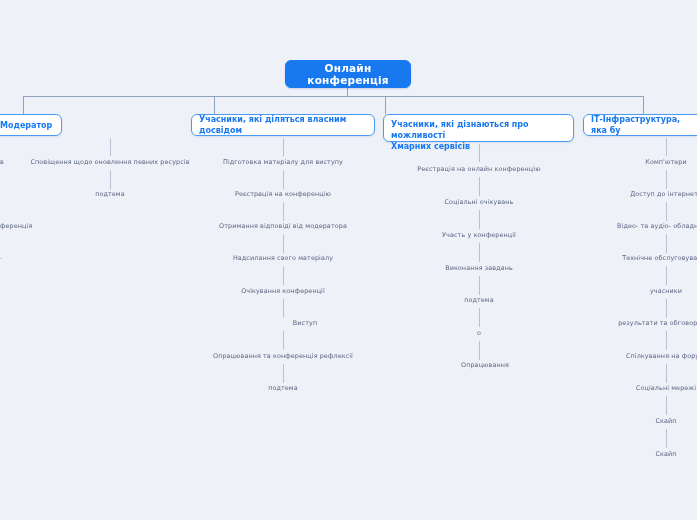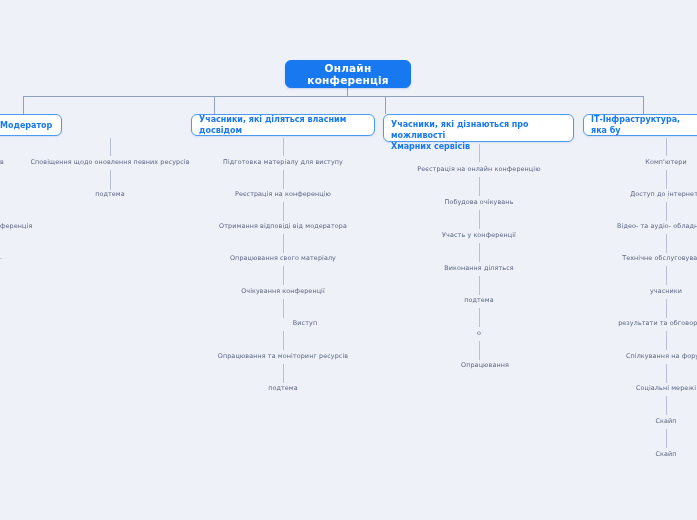--- a/index.html
+++ b/index.html
@@ -125,45 +125,45 @@
   <div class="line v" style="left:283px; top:138px; height:18px;"></div>
   <div class="leaf center" style="left:283px; top:158px;">Підготовка матеріалу для виступу</div>
 
   <div class="line v" style="left:283px; top:170px; height:19px;"></div>
   <div class="leaf center" style="left:283px; top:190px;">Реєстрація на конференцію</div>
 
   <div class="line v" style="left:283px; top:202px; height:19px;"></div>
   <div class="leaf center" style="left:283px; top:222px;">Отримання відповіді від модератора</div>
 
   <div class="line v" style="left:283px; top:234px; height:19px;"></div>
-  <div class="leaf center" style="left:283px; top:254px;">Опрацювання свого матеріалу</div>
+  <div class="leaf center" style="left:283px; top:254px;">Надсилання свого матеріалу</div>
 
   <div class="line v" style="left:283px; top:266px; height:19px;"></div>
   <div class="leaf center" style="left:283px; top:287px;">Очікування конференції</div>
 
   <div class="line v" style="left:283px; top:299px; height:19px;"></div>
   <div class="leaf center" style="left:283px; top:319px;padding-left:44px;">Виступ</div>
 
   <div class="line v" style="left:283px; top:331px; height:19px;"></div>
-  <div class="leaf center" style="left:283px; top:352px;">Опрацювання та моніторинг ресурсів</div>
+  <div class="leaf center" style="left:283px; top:352px;">Опрацювання та конференція рефлексії</div>
 
   <div class="line v" style="left:283px; top:364px; height:19px;"></div>
   <div class="leaf center" style="left:283px; top:384px;">подтема</div>
 
   <div class="line v" style="left:479px; top:144px; height:18px;"></div>
   <div class="leaf center" style="left:479px; top:165px;">Реєстрація на онлайн конференцію</div>
 
   <div class="line v" style="left:479px; top:177px; height:19px;"></div>
-  <div class="leaf center" style="left:479px; top:198px;">Побудова очікувань</div>
+  <div class="leaf center" style="left:479px; top:198px;">Соціальні очікувань</div>
 
   <div class="line v" style="left:479px; top:210px; height:19px;"></div>
   <div class="leaf center" style="left:479px; top:231px;">Участь у конференції</div>
 
   <div class="line v" style="left:479px; top:243px; height:19px;"></div>
-  <div class="leaf center" style="left:479px; top:264px;">Виконання діляться</div>
+  <div class="leaf center" style="left:479px; top:264px;">Виконання завдань</div>
 
   <div class="line v" style="left:479px; top:276px; height:19px;"></div>
   <div class="leaf center" style="left:479px; top:296px;">подтема</div>
 
   <div class="line v" style="left:479px; top:308px; height:19px;"></div>
   <div class="leaf center" style="left:479px; top:329px;">о</div>
 
   <div class="line v" style="left:479px; top:341px; height:19px;"></div>
   <div class="leaf center" style="left:479px; top:361px;padding-left:12px;">Опрацювання</div>
 

